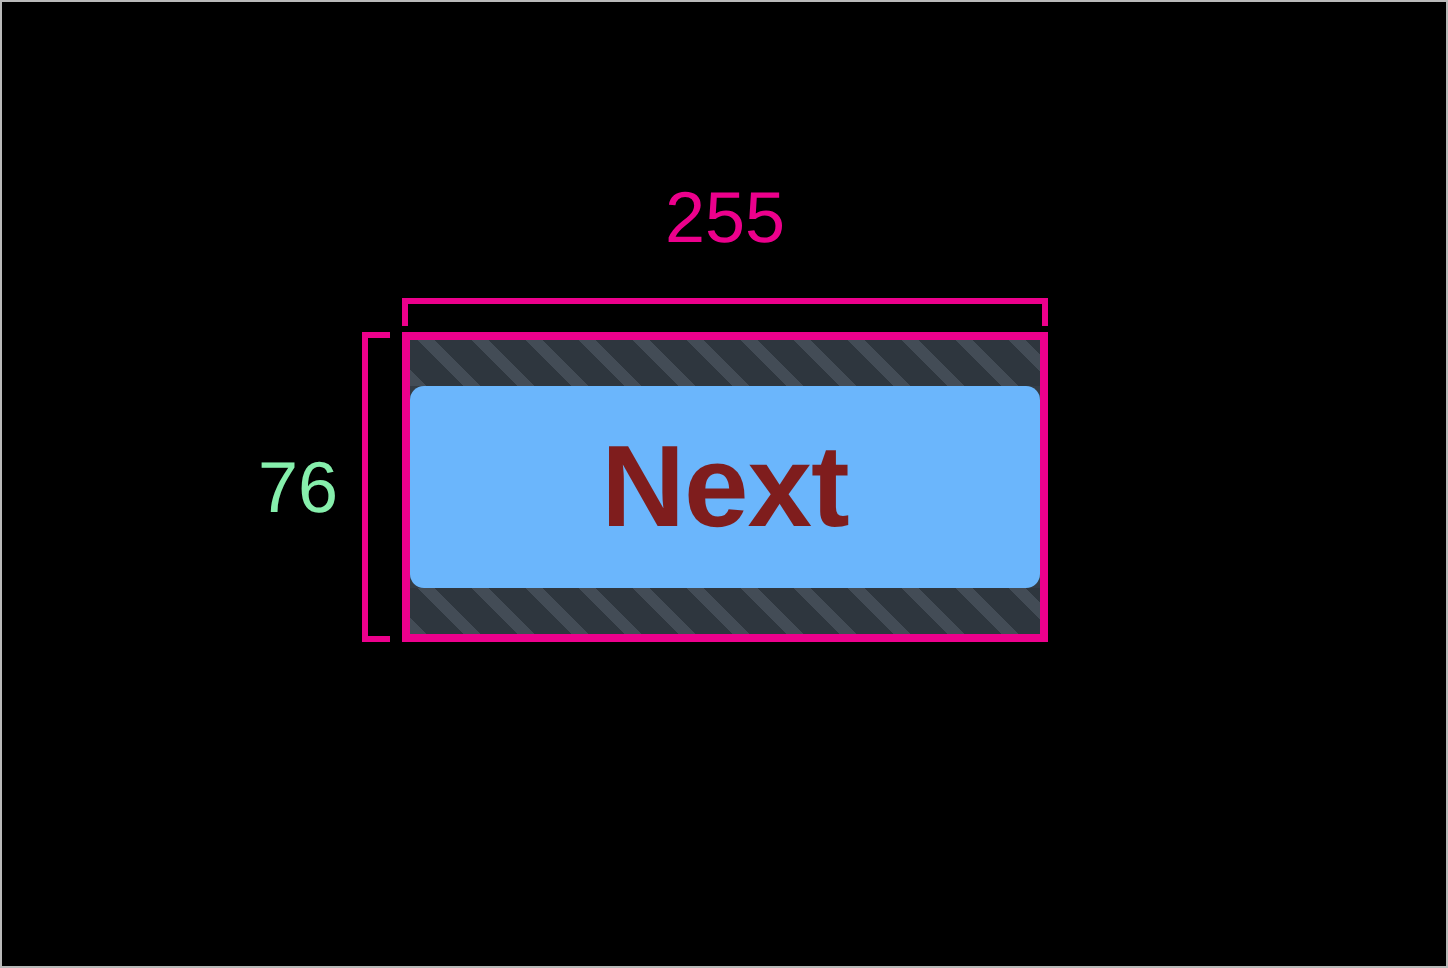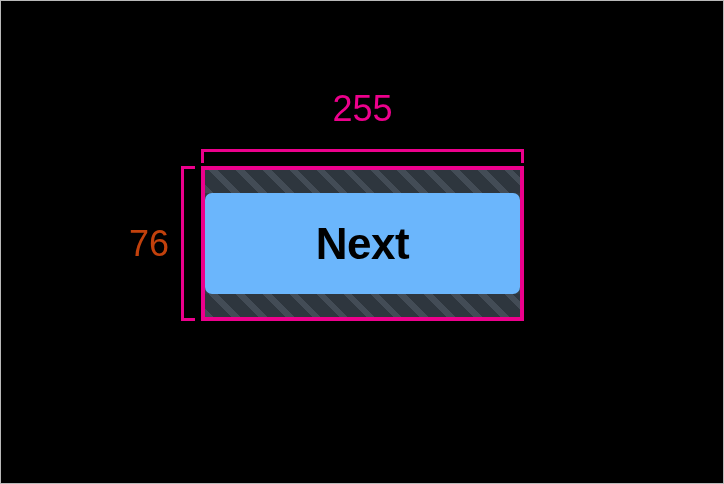--- a/index.html
+++ b/index.html
@@ -73,23 +73,23 @@
   }
 
   .btn-next {
     flex: 1 1 auto;
     display: flex;
     align-items: center;
     justify-content: center;
     background: #6bb6fc;
     border: none;
     border-radius: 7px;
-    color: #000000;
-    font-family: "Liberation Sans", sans-serif;
-    font-size: 44px;
+    color: #7f1d1d;
+    font-family: "Liberation Sans", sans-serif;
+    font-size: 58px;
     font-weight: bold;
     letter-spacing: -0.5px;
     line-height: 1;
     cursor: pointer;
     padding: 1px;
     margin: 0;
   }
 
   
   .caliper-h {
@@ -162,21 +162,21 @@
     left: 96px;
     top: 165px;
     width: 72px;
     height: 155px;
     display: flex;
     align-items: center;
     justify-content: flex-end;
     font-family: "Liberation Sans", sans-serif;
     font-size: 36px;
     font-weight: 300;
-    color: #c2410c;
+    color: #86efac;
     line-height: 1;
     white-space: nowrap;
   }
 </style>
 </head>
 <body>
 
 <div class="screen">
   <div class="stage">
 

